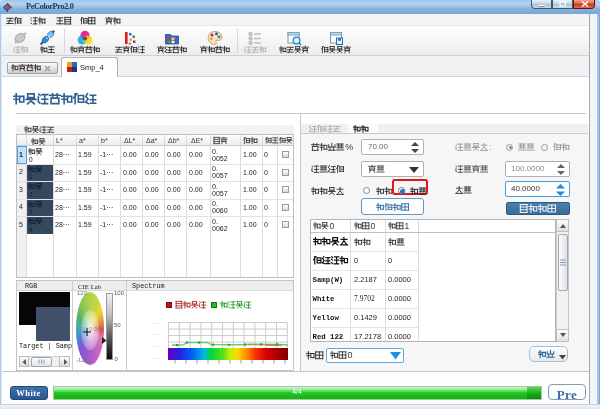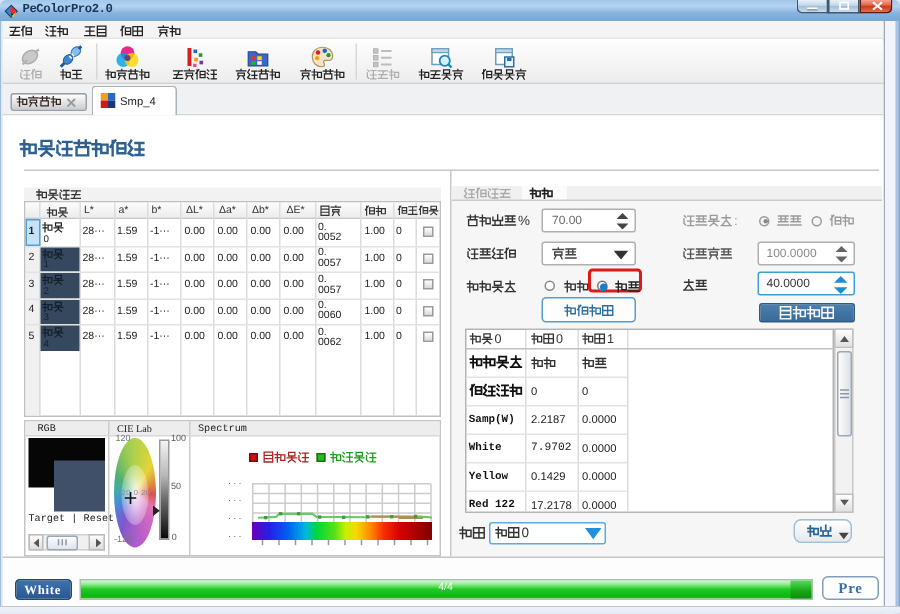--- a/index.html
+++ b/index.html
@@ -13,21 +13,21 @@
 <div style="position:absolute;left:597.0px;top:14.0px;width:2.0px;height:395.0px;background:#a6c4e6;"></div>
 <div style="position:absolute;left:599.0px;top:14.0px;width:1.0px;height:395.0px;background:#7fa3cc;"></div>
 <div style="position:absolute;left:0.0px;top:404.0px;width:600.0px;height:5.0px;background:linear-gradient(180deg,#a8b2bc 0px,#edf1f7 1px,#e3ebf5 5px);"></div>
 <div style="position:absolute;left:0.0px;top:14.0px;width:2.0px;height:390.0px;background:linear-gradient(90deg,#86a7cc 0px,#dbe7f4 1px,#e8f0f9 2px);"></div>
 <svg style="position:absolute;left:3.0px;top:2.5px" width="9" height="9">
       <polygon points="4.5,0 9,4.5 4.5,9 0,4.5" fill="#16325c"></polygon>
       <polygon points="4.5,0.9 0.9,4.5 4.5,8.1 4.5,4.5" fill="#2f86d8"></polygon>
       <polygon points="4.5,0.9 8.1,4.5 6,6.6 3.6,4.5" fill="#e63030"></polygon>
       <polygon points="8.1,4.5 5.4,7.2 4.5,8.1 6.3,8.1" fill="#f5c800"></polygon>
     </svg>
-<div style="position:absolute;top:2.0px;font-size:8.2px;color:#16365e;font-family:Liberation Mono, monospace;line-height:9.0px;white-space:pre;font-weight:bold;letter-spacing:-0.3px;left:15.0px;">PeColorPro2.0</div>
+<div style="position:absolute;top:2.0px;font-size:8.2px;color:#16365e;font-family:Liberation Serif, serif;line-height:9.0px;white-space:pre;font-weight:bold;letter-spacing:-0.3px;left:26px;">PeColorPro2.0</div>
 <div style="position:absolute;left:531.0px;top:0.0px;width:21.0px;height:9.0px;background:linear-gradient(180deg,#e8f1f9 0%,#c3d6e8 45%,#a4bdd4 50%,#c8dcee 100%);border:1px solid #41586e;border-top:none;border-radius:0 0 0 4px;"></div>
 <div style="position:absolute;left:552.0px;top:0.0px;width:21.0px;height:9.0px;background:linear-gradient(180deg,#e8f1f9 0%,#c3d6e8 45%,#a4bdd4 50%,#c8dcee 100%);border:1px solid #41586e;border-top:none;"></div>
 <div style="position:absolute;left:573.0px;top:0.0px;width:22.0px;height:9.0px;background:linear-gradient(180deg,#f2a492 0%,#e06b50 40%,#cf3a16 55%,#e2704e 100%);border:1px solid #5e1b0d;border-top:none;border-radius:0 0 4px 0;"></div>
 <div style="position:absolute;left:538.0px;top:4.8px;width:7.0px;height:1.6px;background:#fff;border-radius:1px;box-shadow:0 1px 1px rgba(0,0,0,.35);"></div>
 <svg style="position:absolute;left:559.0px;top:1.2px" width="8" height="6">
       <rect x="1" y="0.5" width="5.5" height="4.5" fill="none" stroke="#fff" stroke-width="1.1"></rect>
     </svg>
 <svg style="position:absolute;left:580.5px;top:1.2px" width="8" height="6">
       <path d="M1 0.5L7 5.5M7 0.5L1 5.5" stroke="#fff" stroke-width="1.4"></path>
     </svg>
@@ -299,21 +299,21 @@
 <div style="position:absolute;left:16.0px;top:280.0px;width:278.0px;height:91.0px;background:#ffffff;border:1px solid #c4c4c4;"></div>
 <div style="position:absolute;left:17.0px;top:281.0px;width:276.0px;height:9.0px;background:#ededed;"></div>
 <div style="position:absolute;left:72.0px;top:281.0px;width:1.0px;height:89.0px;background:#cccccc;"></div>
 <div style="position:absolute;left:126.0px;top:281.0px;width:1.0px;height:89.0px;background:#cccccc;"></div>
 <div style="position:absolute;top:282.5px;font-size:6.8px;color:#222;font-family:'Liberation Mono',monospace;line-height:7.5px;white-space:pre;left:25.0px;">RGB</div>
 <div style="position:absolute;top:282.5px;font-size:6.8px;color:#222;font-family:Liberation Serif, serif;line-height:7.5px;white-space:pre;left:78.0px;">CIE Lab</div>
 <div style="position:absolute;top:282.5px;font-size:6.8px;color:#222;font-family:'Liberation Mono',monospace;line-height:7.5px;white-space:pre;left:132.0px;">Spectrum</div>
 <div style="position:absolute;left:17.0px;top:290.0px;width:276.0px;height:1.0px;background:#d8d8d8;"></div>
 <div style="position:absolute;left:19.0px;top:291.5px;width:51.0px;height:33.0px;background:#060606;"></div>
 <div style="position:absolute;left:36.0px;top:307.0px;width:34.0px;height:33.5px;background:#3f5068;"></div>
-<div style="position:absolute;top:342.5px;font-size:6.8px;color:#222;font-family:'Liberation Mono',monospace;line-height:7.5px;white-space:pre;left:19.0px;">Target | Reset</div>
+<div style="position:absolute;top:342.5px;font-size:6.8px;color:#222;font-family:'Liberation Mono',monospace;line-height:7.5px;white-space:pre;left:19.0px;">Target | Samp</div>
 <div style="position:absolute;left:19.0px;top:356.0px;width:51.0px;height:11.0px;background:#f0f0f0;border:1px solid #d0d0d0;"></div>
 <div style="position:absolute;left:19.0px;top:356.0px;width:10.0px;height:11.0px;background:linear-gradient(180deg,#fefefe,#dcdcdc);border:1px solid #bcbcbc;"></div>
 <svg style="position:absolute;left:21.5px;top:358.5px" width="5" height="6">
       <polygon points="4,0 4,6 0.5,3" fill="#555"></polygon>
     </svg>
 <div style="position:absolute;left:59.0px;top:356.0px;width:11.0px;height:11.0px;background:linear-gradient(180deg,#fefefe,#dcdcdc);border:1px solid #bcbcbc;"></div>
 <svg style="position:absolute;left:62.5px;top:358.5px" width="5" height="6">
       <polygon points="1,0 1,6 4.5,3" fill="#555"></polygon>
     </svg>
 <div style="position:absolute;left:31.0px;top:356.5px;width:21.0px;height:10.0px;background:linear-gradient(180deg,#fdfdfd,#dfe3e8);border:1px solid #98a8b8;border-radius:2px;"></div>
@@ -506,21 +506,21 @@
     </svg>
 <svg style="position:absolute;left:313.0px;top:256.0px;overflow:visible" width="35" height="8">
       <path d="M1.7 0.7L1.7 7.8M3.1 0.5L0.7 3.6M4.1 1.9L8.0 1.9M4.1 6.8L8.0 6.8M4.1 1.9L4.1 6.8M8.0 1.9L8.0 6.8M4.2 4.4L7.8 4.4M10.9 0.5L9.7 2.5M9.7 2.5L11.2 4.4M11.2 4.4L9.5 6.8M9.5 6.8L11.6 7.8M12.9 1.7L16.8 1.7M15.0 1.7L15.0 7.7M12.9 4.9L16.8 4.9M12.9 7.7L16.8 7.7M18.7 0.7L19.7 1.7M18.4 3.2L19.4 4.2M18.5 6.6L19.9 7.8M21.6 0.9L25.7 0.9M21.6 4.2L25.7 4.2M23.6 0.9L23.6 7.8M21.6 7.8L25.7 7.8M28.9 0.5L28.9 8.0M27.1 2.4L30.8 2.4M27.4 4.7L30.4 4.7M31.4 2.5L34.5 2.5M31.4 6.6L34.5 6.6M31.4 2.5L31.4 6.6M34.5 2.5L34.5 6.6" stroke="#111" stroke-width="1.19" fill="none" stroke-linecap="square"></path>
     </svg>
 <div style="position:absolute;top:256.5px;font-size:7.5px;color:#222;font-family:'Liberation Sans',sans-serif;line-height:8.2px;white-space:pre;left:354.0px;">0</div>
 <div style="position:absolute;top:256.5px;font-size:7.5px;color:#222;font-family:'Liberation Sans',sans-serif;line-height:8.2px;white-space:pre;left:388.0px;">0</div>
 <div style="position:absolute;top:275.5px;font-size:7.3px;color:#111;font-family:'Liberation Mono',monospace;line-height:8.0px;white-space:pre;font-weight:bold;left:312.5px;">Samp(W)</div>
 <div style="position:absolute;top:275.5px;font-size:7.5px;color:#222;font-family:'Liberation Sans',sans-serif;line-height:8.2px;white-space:pre;left:354.0px;">2.2187</div>
 <div style="position:absolute;top:275.5px;font-size:7.5px;color:#222;font-family:'Liberation Sans',sans-serif;line-height:8.2px;white-space:pre;left:388.0px;">0.0000</div>
 <div style="position:absolute;top:294.5px;font-size:7.3px;color:#111;font-family:'Liberation Mono',monospace;line-height:8.0px;white-space:pre;font-weight:bold;left:312.5px;">White</div>
-<div style="position:absolute;top:294.5px;font-size:7.5px;color:#222;font-family:Liberation Mono, monospace;line-height:8.2px;white-space:pre;left:354.0px;">7.9702</div>
+<div style="position:absolute;top:294.5px;font-size:7.5px;color:#222;font-family:Liberation Serif, serif;line-height:8.2px;white-space:pre;left:354.0px;">7.9702</div>
 <div style="position:absolute;top:294.5px;font-size:7.5px;color:#222;font-family:'Liberation Sans',sans-serif;line-height:8.2px;white-space:pre;left:388.0px;">0.0000</div>
 <div style="position:absolute;top:313.5px;font-size:7.3px;color:#111;font-family:'Liberation Mono',monospace;line-height:8.0px;white-space:pre;font-weight:bold;left:312.5px;">Yellow</div>
 <div style="position:absolute;top:313.5px;font-size:7.5px;color:#222;font-family:'Liberation Sans',sans-serif;line-height:8.2px;white-space:pre;left:354.0px;">0.1429</div>
 <div style="position:absolute;top:313.5px;font-size:7.5px;color:#222;font-family:'Liberation Sans',sans-serif;line-height:8.2px;white-space:pre;left:388.0px;">0.0000</div>
 <div style="position:absolute;top:332.5px;font-size:7.3px;color:#111;font-family:'Liberation Mono',monospace;line-height:8.0px;white-space:pre;font-weight:bold;left:312.5px;">Red 122</div>
 <div style="position:absolute;top:332.5px;font-size:7.5px;color:#222;font-family:'Liberation Sans',sans-serif;line-height:8.2px;white-space:pre;left:354.0px;">17.2178</div>
 <div style="position:absolute;top:332.5px;font-size:7.5px;color:#222;font-family:'Liberation Sans',sans-serif;line-height:8.2px;white-space:pre;left:388.0px;">0.0000</div>
 <div style="position:absolute;left:556.0px;top:219.0px;width:13.0px;height:123.0px;background:#f2f2f2;border:1px solid #c8c8c8;"></div>
 <div style="position:absolute;left:556.0px;top:219.0px;width:13.0px;height:13.0px;background:linear-gradient(180deg,#fefefe,#e0e0e0);border:1px solid #c0c0c0;"></div>
 <svg style="position:absolute;left:559.5px;top:223.5px" width="6" height="5">
@@ -553,13 +553,13 @@
       <polygon points="0,0 7,0 3.5,4.5" fill="#444"></polygon>
     </svg>
 <div style="position:absolute;left:2.0px;top:371.0px;width:587.0px;height:1.0px;background:#c4c4c4;"></div>
 <div style="position:absolute;left:2.0px;top:372.0px;width:587.0px;height:32.0px;background:#fdfdfd;"></div>
 <div style="position:absolute;left:10.0px;top:385.5px;width:38.0px;height:14.0px;background:linear-gradient(180deg,#3c72b0,#2a5890);border:1px solid #1f4a78;border-radius:3px;"></div>
 <div style="position:absolute;left:28.5px;top:388px;transform:translateX(-50%);font-size:8.5px;color:#fff;font-family:'Liberation Serif',serif;font-weight:bold;letter-spacing:0.5px;">White</div>
 <div style="position:absolute;left:53.0px;top:385.5px;width:489.0px;height:14.0px;background:linear-gradient(180deg,#d8f4d8 0%,#8aec8a 22%,#22ca25 48%,#14b414 85%,#18bd18 100%);border:1px solid #a8c4a8;"></div>
 <div style="position:absolute;left:527.0px;top:386.5px;width:14.0px;height:12.0px;background:linear-gradient(180deg,#58d858 0%,#14a814 60%,#108c10 100%);"></div>
 <div style="position:absolute;top:388.0px;font-size:7.0px;color:#ffffff;font-family:'Liberation Sans',sans-serif;line-height:7.7px;white-space:pre;left:297.0px;transform:translateX(-50%);">4/4</div>
 <div style="position:absolute;left:548.0px;top:384.0px;width:38.0px;height:16.0px;background:#fff;border:1px solid #7f9db9;border-radius:4px;"></div>
-<div style="position:absolute;left:567px;top:387px;transform:translateX(-50%);font-size:10px;color:#3a6ea5;font-family:'Liberation Serif',serif;font-weight:bold;letter-spacing:0.5px;">Pre</div>
+<div style="position:absolute;left:567px;top:387px;transform:translateX(-50%);font-size:13px;color:#3a6ea5;font-family:'Liberation Serif',serif;font-weight:bold;letter-spacing:0.5px;">Pre</div>
 </div>
 </body></html>

